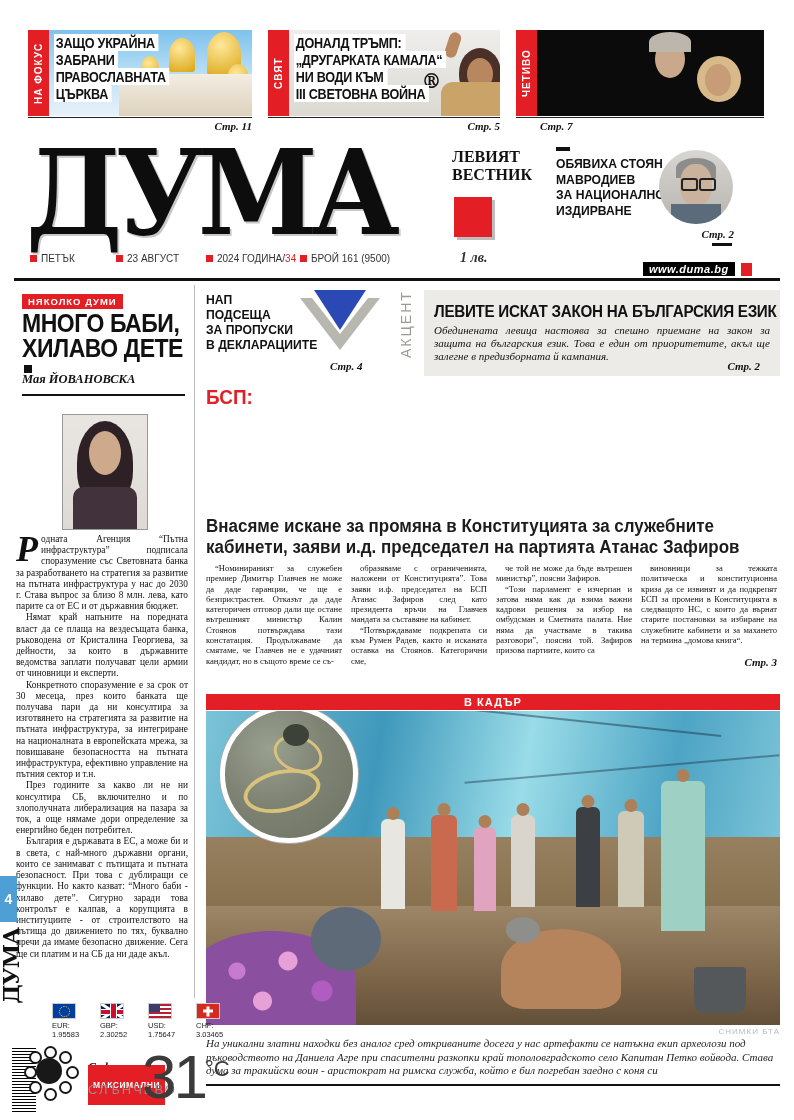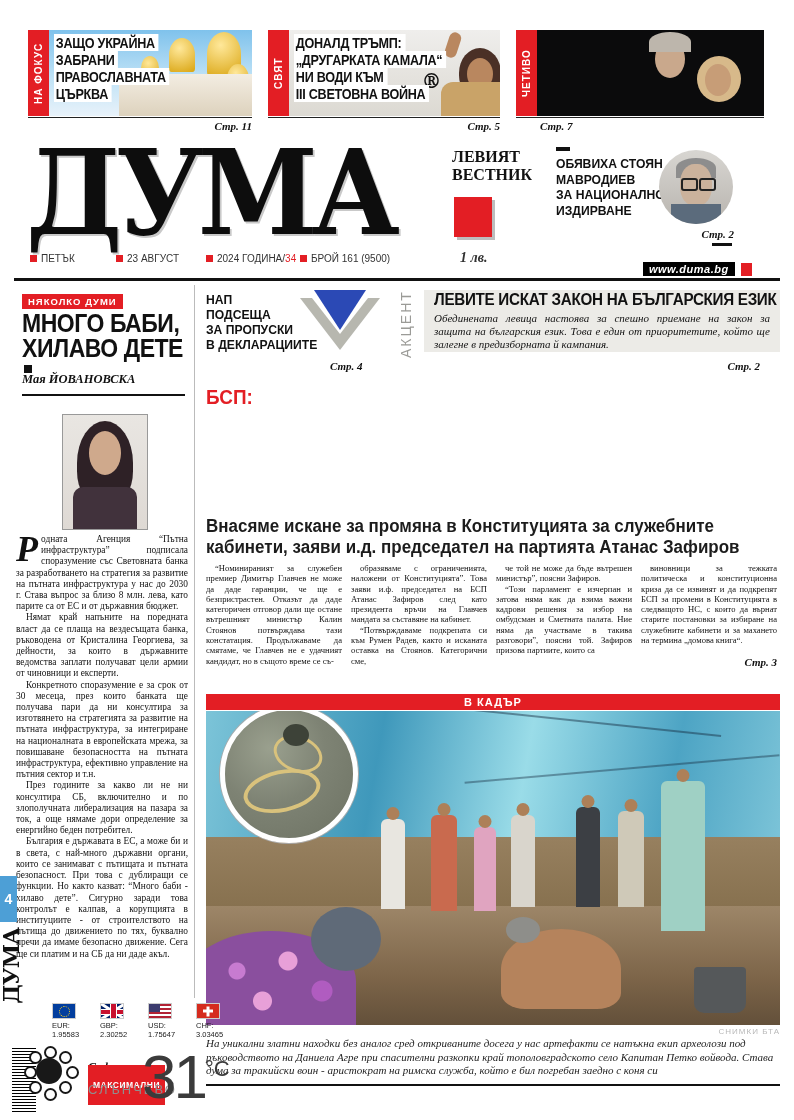--- a/index.html
+++ b/index.html
@@ -50,21 +50,21 @@
   .op-body p{margin:0;text-indent:10px;}
   .dropcap{float:left;font-family:"Liberation Serif",serif;font-style:italic;font-size:36px;line-height:30px;
         padding-right:3px;font-weight:bold;}
   .photo-woman{background:linear-gradient(180deg,#e9e6e2 0%,#ded9d4 100%);position:relative;overflow:hidden;border:1px solid #999;}
   .vrule{position:absolute;width:1px;background:#bbb;}
   
   .nap-line{font-weight:bold;font-size:13.5px;line-height:15px;transform:scaleX(0.9);transform-origin:left;white-space:nowrap;}
   .tri{width:0;height:0;position:absolute;}
   .akc-label{position:absolute;color:#9b9b97;font-size:14px;letter-spacing:2px;writing-mode:vertical-rl;
         transform:rotate(180deg);text-align:center;}
-  .akc-box{position:absolute;background:#ecebe7;padding:1px 10px;}
+  .akc-box{position:absolute;background:#ecebe7;padding:13px 10px;}
   .akc-title{font-weight:bold;font-size:16px;letter-spacing:-0.3px;transform:scaleX(0.95);transform-origin:left;white-space:nowrap;}
   .akc-text{font-family:"Liberation Serif",serif;font-style:italic;font-size:11px;line-height:13px;text-align:justify;margin-top:3px;}
   
   .kicker{color:#e31e24;font-weight:bold;font-size:21px;transform:scaleX(0.9);transform-origin:left;}
   .head-ln{font-weight:bold;font-size:47px;line-height:47px;letter-spacing:-1.5px;color:#0d0d0d;
         transform:scaleX(0.88);transform-origin:left;white-space:nowrap;}
   .subtitle{font-weight:bold;font-size:17.5px;line-height:21px;color:#1c1c1c;transform:scaleX(0.97);transform-origin:left;}
   .bodycols{position:absolute;display:flex;gap:9px;}
   .bcol{width:136px;height:128px;overflow:hidden;font-family:"Liberation Serif",serif;font-size:8.6px;line-height:10.3px;text-align:justify;}
   .bcol p{margin:0;text-indent:9px;}
@@ -242,21 +242,21 @@
   <div class="abs" style="left:300px;top:290px;width:80px;height:64px;">
     <div class="tri" style="left:0;top:8px;border-left:40px solid transparent;border-right:40px solid transparent;border-top:52px solid #b7b7af;"></div>
     <div class="tri" style="left:12px;top:8px;border-left:28px solid transparent;border-right:28px solid transparent;border-top:36px solid #fff;"></div>
     <div class="tri" style="left:14px;top:0;border-left:26px solid transparent;border-right:26px solid transparent;border-top:40px solid #2b49b5;"></div>
   </div>
   <div class="abs pref" style="left:330px;top:360px;">Стр. 4</div>
 
   <div class="akc-label" style="left:398px;top:292px;height:66px;">АКЦЕНТ</div>
   <div class="akc-box" style="left:424px;top:290px;width:336px;height:60px;">
     <div class="akc-title">ЛЕВИТЕ ИСКАТ ЗАКОН НА БЪЛГАРСКИЯ ЕЗИК</div>
-    <div class="akc-text">Обединената левица настоява за спешно приемане на закон за защита на българския език. Това е един от приоритетите, който ще залегне в предизборната й кампания.</div>
+    <div class="akc-text">Обединената левица настоява за спешно приемане на закон за защита на българския език. Това е един от приоритетите, акъл ще залегне в предизборната й кампания.</div>
   </div>
   <div class="abs pref" style="left:700px;top:360px;width:60px;text-align:right;">Стр. 2</div>
 
   <div class="abs kicker" style="left:206px;top:385px;">БСП:</div>
   <div class="abs" style="left:206px;top:516px;">
     <div class="subtitle">Внасяме искане за промяна в Конституцията за служебните</div>
     <div class="subtitle">кабинети, заяви и.д. председател на партията Атанас Зафиров</div>
   </div>
   <div class="bodycols" style="left:206px;top:563px;">
     <div class="bcol">

